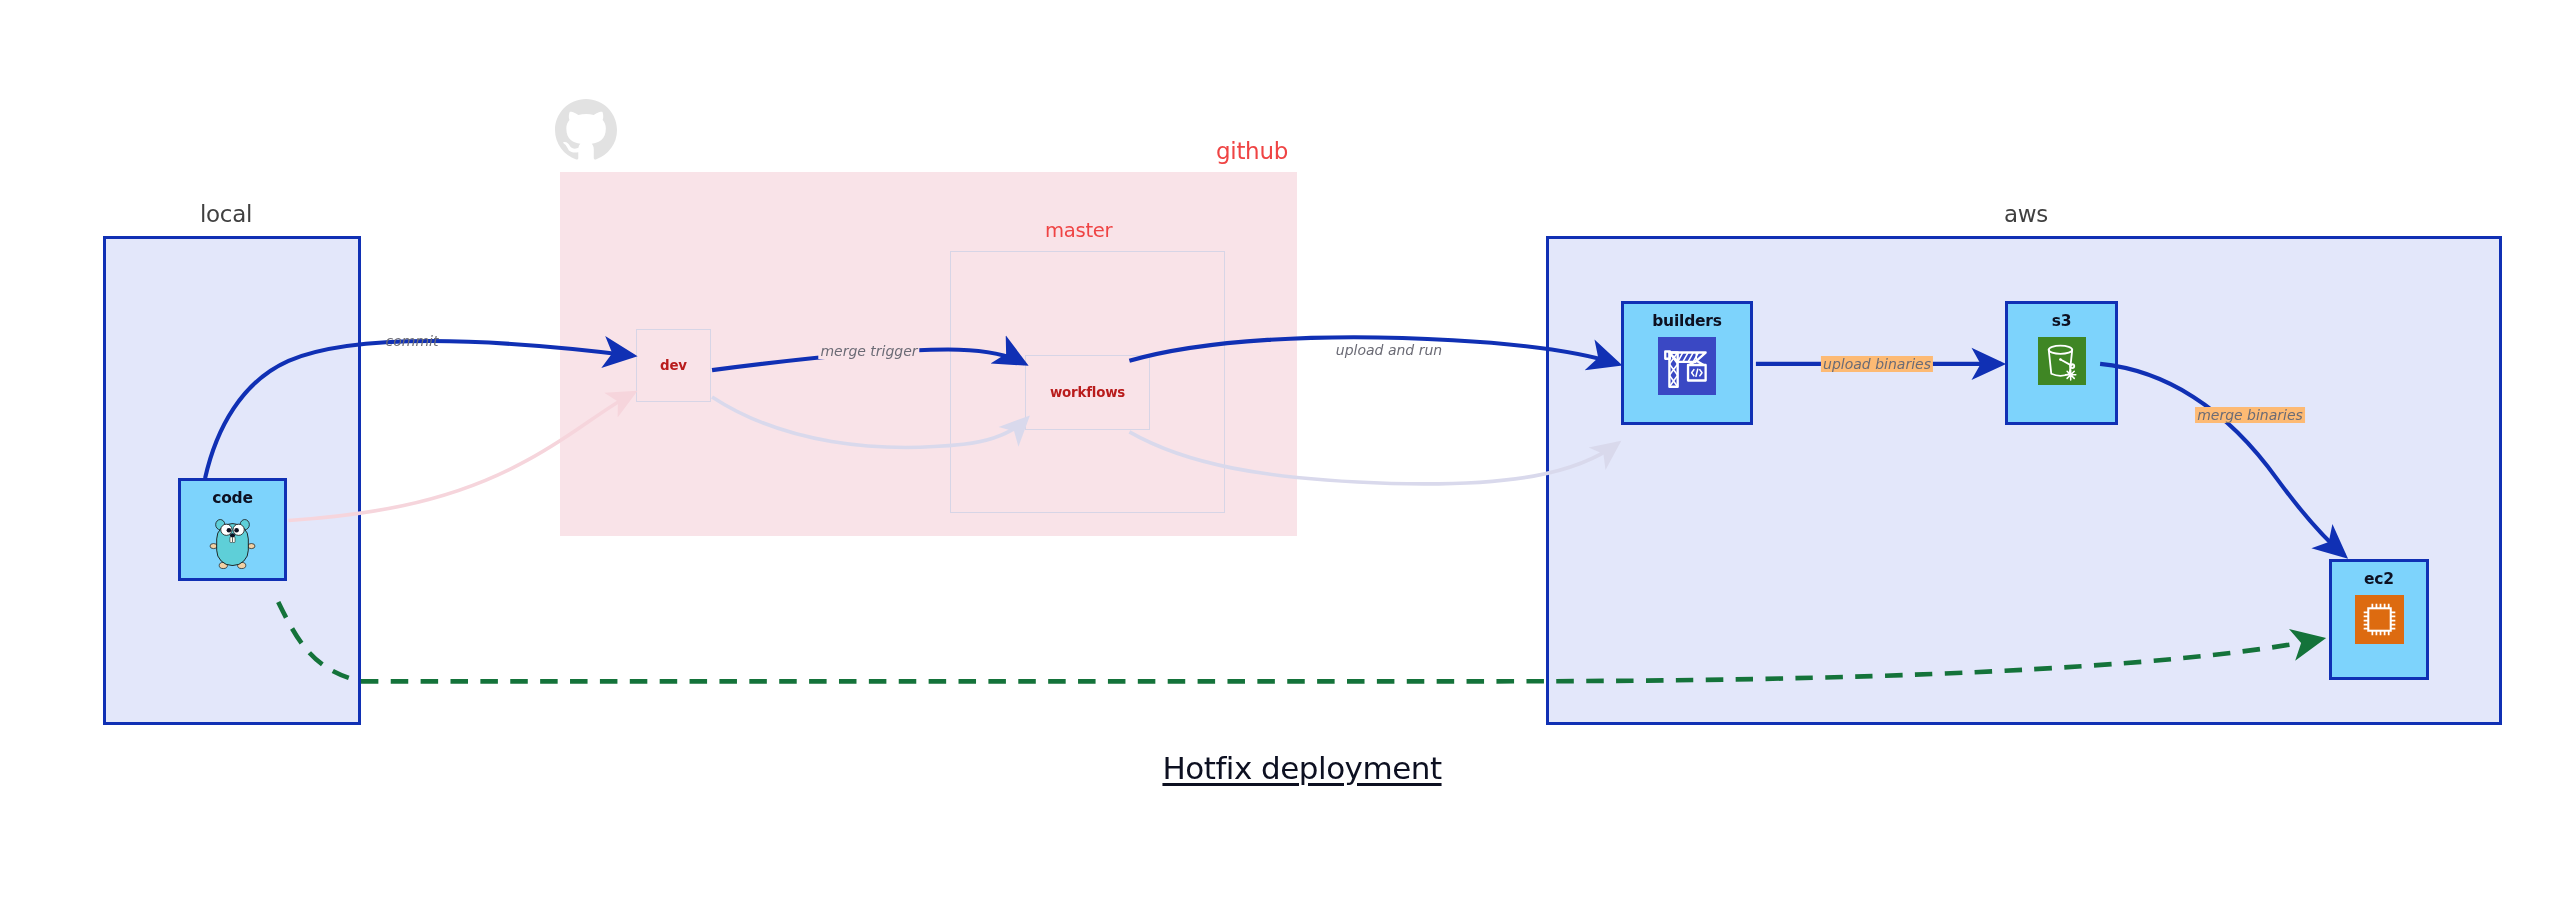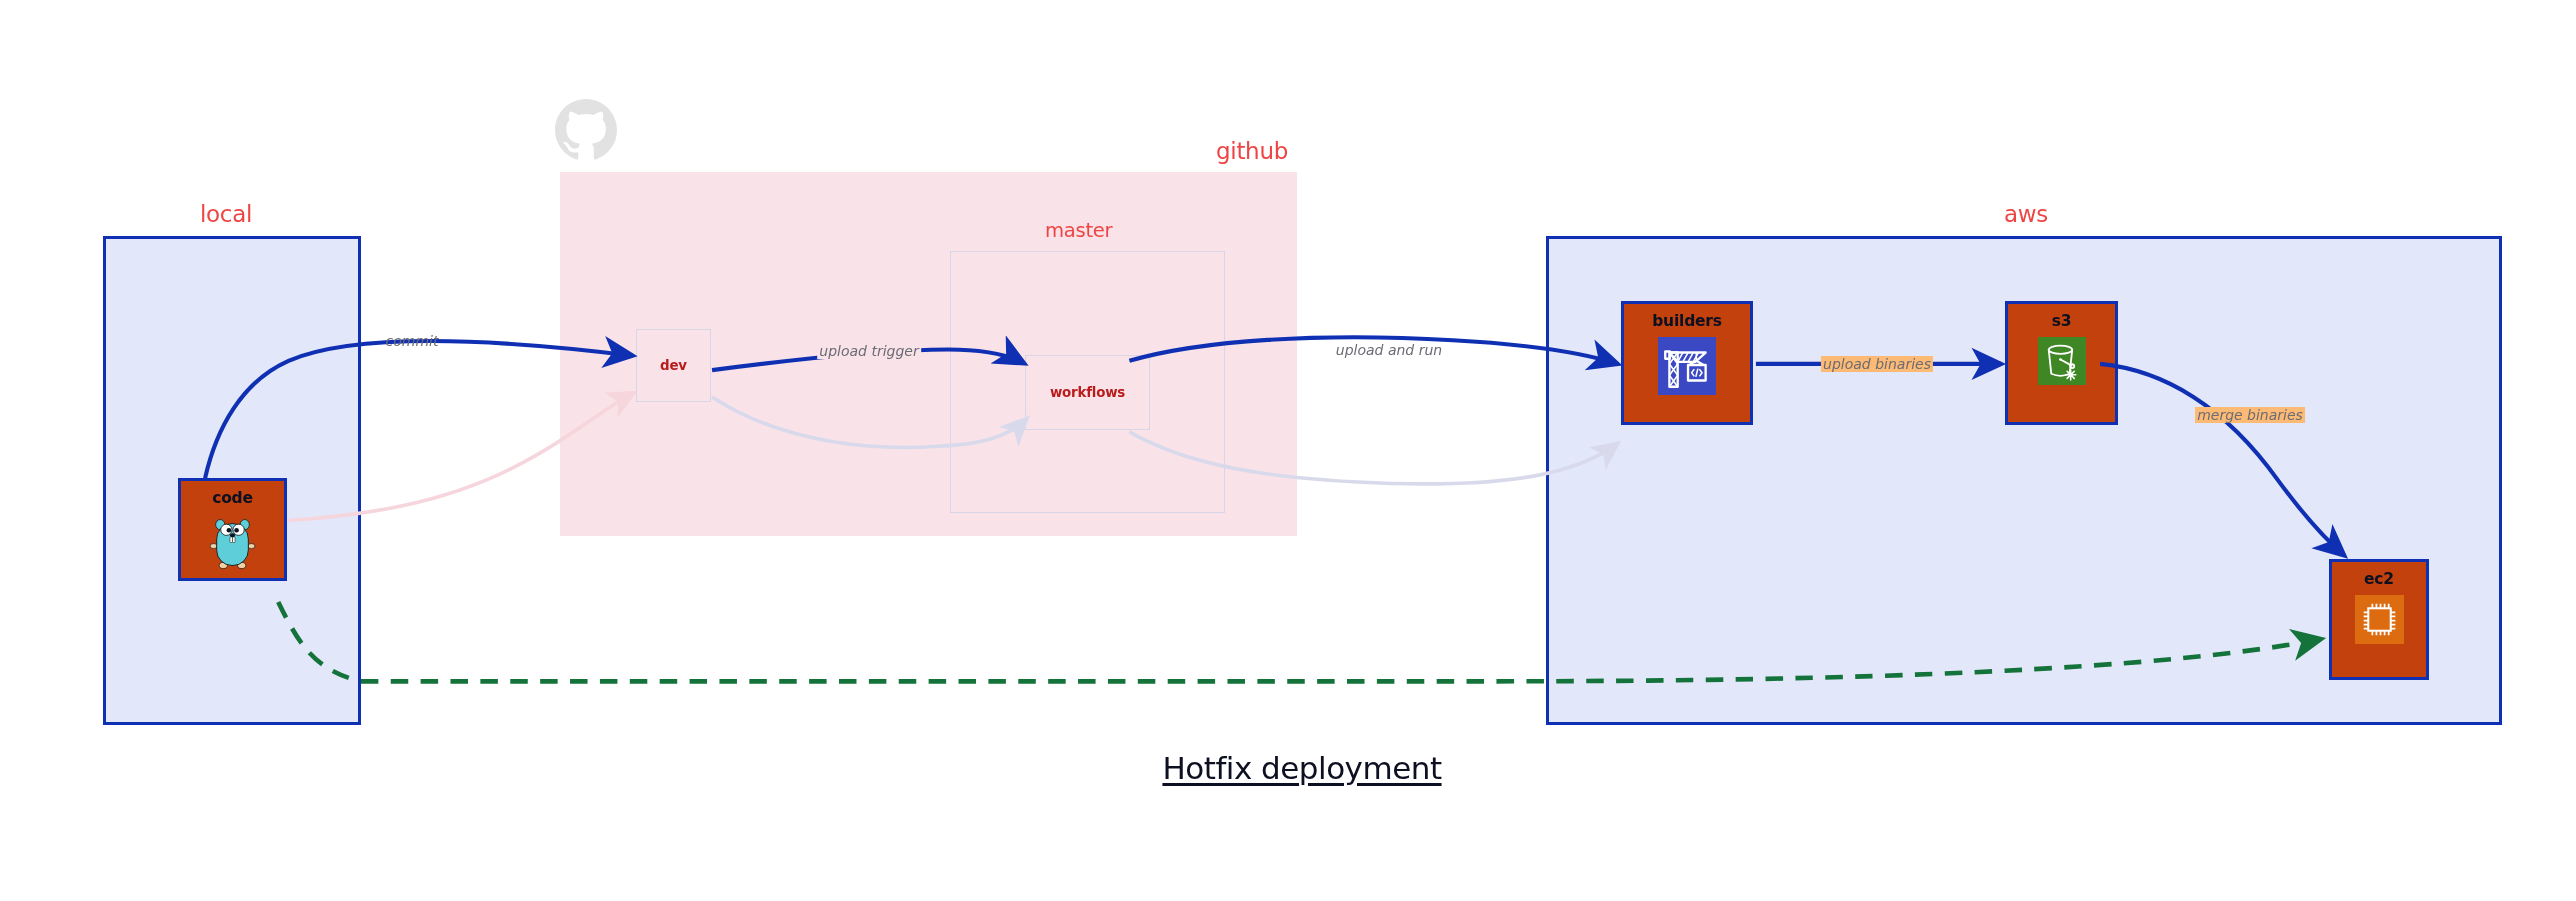--- a/index.html
+++ b/index.html
@@ -30,41 +30,41 @@
     background: #e3e7fa;
     border: 3.6px solid #1030b4;
   }
   .cluster.faded {
     background: #f9e3e8;
     border: 0;
   }
   .cluster-label {
     position: absolute;
     font-size: 23px;
-    color: #ef4444;
+    color: #404040;
     white-space: nowrap;
     letter-spacing: -0.3px;
   }
   .cluster-label.faded {
     color: #ef4444;
   }
 
   
   .subgroup {
     position: absolute;
     box-sizing: border-box;
     border: 1.5px solid #d7d5e6;
     background: transparent;
   }
 
   
   .node {
     position: absolute;
     box-sizing: border-box;
-    background: #c2410c;
+    background: #7dd3fc;
     border: 3.6px solid #1030b4;
     display: flex;
     flex-direction: column;
     align-items: center;
   }
   .node-title {
     font-size: 15.5px;
     font-weight: 700;
     color: #0d1021;
     margin-top: 8.2px;
@@ -281,21 +281,21 @@
 
     <path d="M3408 706 L 3884 706" fill="none" stroke="#1030b4" stroke-width="8" marker-end="url(#arrow-active)"></path>
 
     <path d="M4076 706 C 4200 718, 4320 790, 4420 930 C 4480 1012, 4520 1052, 4550 1078" fill="none" stroke="#1030b4" stroke-width="8" marker-end="url(#arrow-active)"></path>
 
     <path d="M540 1168 C 580 1250, 610 1300, 700 1322 L 2900 1322 C 3600 1322, 4200 1300, 4505 1240" fill="none" stroke="#14733a" stroke-width="9" stroke-dasharray="34 24" marker-end="url(#arrow-dashed)"></path>
   </svg>
 
   <div class="edge-label transparent" style="left:412px; top:341px;">commit</div>
 
-  <div class="edge-label on-pink" style="left:869px; top:351px;">upload trigger</div>
+  <div class="edge-label on-pink" style="left:869px; top:351px;">merge trigger</div>
 
   <div class="edge-label transparent" style="left:1389px; top:350px;">upload and run</div>
 
   <div class="edge-label on-blue" style="left:1877px; top:364px;">upload binaries</div>
 
   <div class="edge-label on-blue" style="left:2250px; top:415px;">merge binaries</div>
 
   <div id="footer-title">Hotfix deployment</div>
 
 </div>

